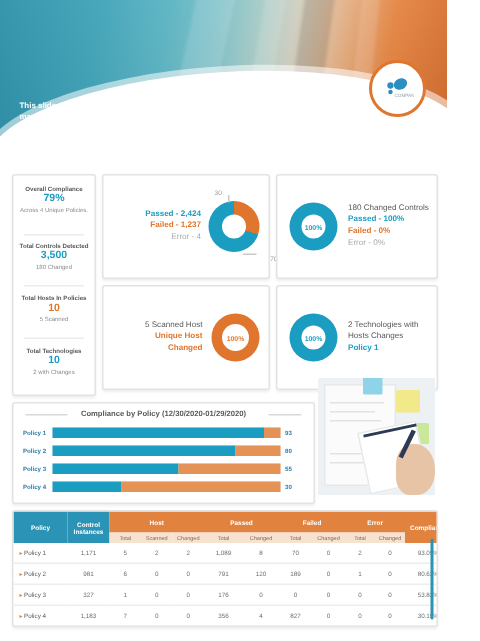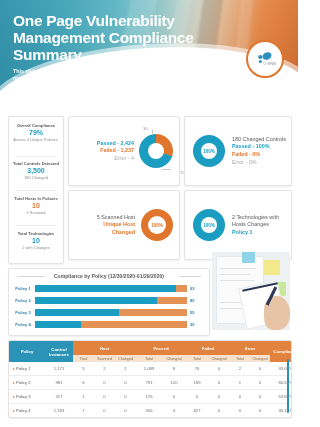--- a/index.html
+++ b/index.html
@@ -129,21 +129,20 @@
   <div class="header">
     <div class="hdr-bg"></div>
     <div class="hdr-streak" style="left:120px;top:-10px;width:26px;height:120px;transform:skewX(-12deg);"></div>
     <div class="hdr-streak" style="left:168px;top:-10px;width:14px;height:120px;transform:skewX(-10deg);"></div>
     <div class="hdr-dark" style="left:196px;top:-10px;width:20px;height:120px;transform:skewX(-8deg);"></div>
     <div class="hdr-streak" style="left:236px;top:-10px;width:12px;height:120px;transform:skewX(-6deg);"></div>
 
     <div class="hdr-wave2"></div>
     <div class="hdr-wave"></div>
 
-    <div class="title">One Page Vulnerability Management Compliance Summary</div>
     <div class="title-rule"></div>
     <div class="subtitle">This slide covers information regarding the vulnerability management in terms of compliance policy, controls detected, hosts policies, etc.</div>
 
     <div class="logo">
       <svg width="22" height="16" viewBox="0 0 22 16">
         <ellipse cx="13" cy="5" rx="4.6" ry="3.6" fill="#2b8fbf" transform="rotate(-25 13 5)"></ellipse>
         <circle cx="6.3" cy="6" r="2.1" fill="#2b8fbf"></circle>
         <circle cx="6.3" cy="10.4" r="1.5" fill="#2b8fbf"></circle>
         <text x="9" y="13.5" font-size="3.1" fill="#9aa0a6" font-family="Liberation Sans, sans-serif">COMPANY</text>
       </svg>

